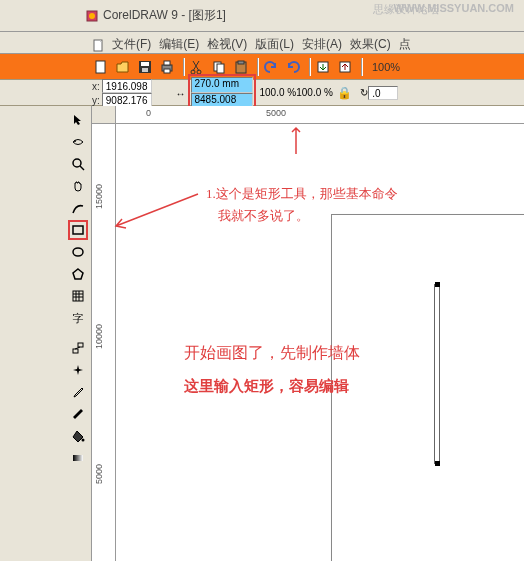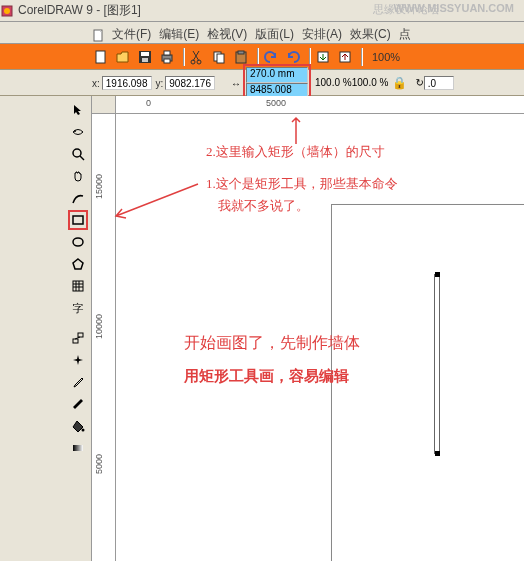--- a/index.html
+++ b/index.html
@@ -1,31 +1,31 @@
 <!DOCTYPE html>
 <html><head>
 <meta charset="utf-8">
 <style>
 * { margin: 0; padding: 0; box-sizing: border-box; font-family: "SimSun", "宋体", sans-serif; }
 body { background: #fff; width: 524px; height: 561px; overflow: hidden; position: relative; }
 .watermark { position: absolute; top: 2px; right: 10px; font-size: 11px; color: #bbb; z-index: 100; font-weight: bold; }
 .watermark2 { position: absolute; top: 2px; right: 85px; font-size: 11px; color: #bbb; z-index: 100; }
-.titlebar { background: #e8e4d8; height: 22px; display: flex; align-items: center; font-size: 12px; color: #444; border-bottom: 1px solid #999; }
+.titlebar { background: #e8e4d8; height: 32px; display: flex; align-items: center; padding-left: 85px; font-size: 12px; color: #444; border-bottom: 1px solid #999; }
 .titlebar .icon { width: 14px; height: 14px; margin-right: 4px; }
 .menubar { background: #e8e4d8; height: 22px; display: flex; align-items: flex-end; padding-left: 92px; border-bottom: 1px solid #999; }
 .menubar .mitem { font-size: 12px; color: #444; margin-right: 8px; cursor: default; }
 .menubar .micon { width: 14px; height: 14px; margin-right: 6px; }
 .toolbar { background: #f97316; height: 26px; display: flex; align-items: center; padding-left: 92px; border-bottom: 1px solid #a09880; }
 .toolbar .tb { width: 18px; height: 18px; margin-right: 4px; display: flex; align-items: center; justify-content: center; cursor: default; }
 .toolbar .sep { width: 2px; height: 18px; border-left: 1px solid #999; border-right: 1px solid #fff; margin: 0 3px; }
 .toolbar .pct { font-size: 11px; color: #333; margin-left: 6px; }
 .propbar { background: #e8e4d8; height: 26px; display: flex; align-items: center; padding-left: 92px; border-bottom: 1px solid #a09880; font-size: 10px; }
 .propbar .lbl { color: #333; margin-right: 2px; }
 .propbar .val { background: #fff; border: 1px inset #ccc; padding: 1px 3px; margin-right: 4px; font-size: 10px; height: 14px; display: inline-block; }
-.propbar .dims { display: flex; flex-direction: row; line-height: 12px; margin-right: 10px; }
+.propbar .dims { display: flex; flex-direction: column; line-height: 12px; margin-right: 18px; }
 .propbar .dimbox { border: 2px solid #e04040; padding: 1px; display: flex; flex-direction: column; }
 .propbar .dimval { background: #7dd3fc; border: 1px inset #ccc; padding: 0 3px; font-size: 10px; width: 62px; height: 16px; }
 .propbar .pct2 { display: flex; flex-direction: row; line-height: 12px; margin-left: 4px; }
 .propbar .lock { font-size: 12px; margin: 0 4px; }
 .propbar .ang { margin-left: 4px; display: flex; align-items: center; }
 .propbar .angval { background: #fff; border: 1px inset #ccc; padding: 1px 3px; font-size: 10px; width: 30px; height: 14px; }
 .workarea { display: flex; height: 465px; }
 .toolstrip { background: #e8e4d8; width: 92px; padding-left: 68px; padding-top: 4px; border-right: 1px solid #999; }
 .toolstrip .tool { width: 20px; height: 20px; margin-bottom: 2px; display: flex; align-items: center; justify-content: center; cursor: default; }
 .toolstrip .tool.selected { border: 2px solid #e04040; }
@@ -279,25 +279,24 @@
     <div class="canvas">
       <div class="page"></div>
       <div class="wall">
         <div class="handle h1"></div>
         <div class="handle h2"></div>
       </div>
 
       <svg class="arrow" style="top:-4px;left:130px" width="100" height="40">
           <path d="M50 34 L50 8 M46 12 L50 8 L54 12" stroke="#e04040" stroke-width="1.5" fill="none"></path>
         </svg>
-      <div class="anno" style="top:28px;left:90px">2.这里输入矩形（墙体）的尺寸</div>
 
       <svg class="arrow" style="top:62px;left:-8px" width="100" height="50">
           <path d="M90 8 L8 40 M14 33 L8 40 L18 42" stroke="#e04040" stroke-width="1.5" fill="none"></path>
         </svg>
       <div class="anno" style="top:60px;left:90px">1.这个是矩形工具，那些基本命令</div>
       <div class="anno" style="top:82px;left:102px">我就不多说了。</div>
 
       <div class="anno" style="top:216px;left:68px;font-size:16px;font-weight:normal">开始画图了，先制作墙体</div>
-      <div class="anno" style="top:250px;left:68px;font-size:15px;font-weight:bold">用矩形工具画，容易编辑</div>
+      <div class="anno" style="top:250px;left:68px;font-size:15px;font-weight:bold">这里输入矩形，容易编辑</div>
     </div>
   </div>
 </div>
 
 </body></html>

